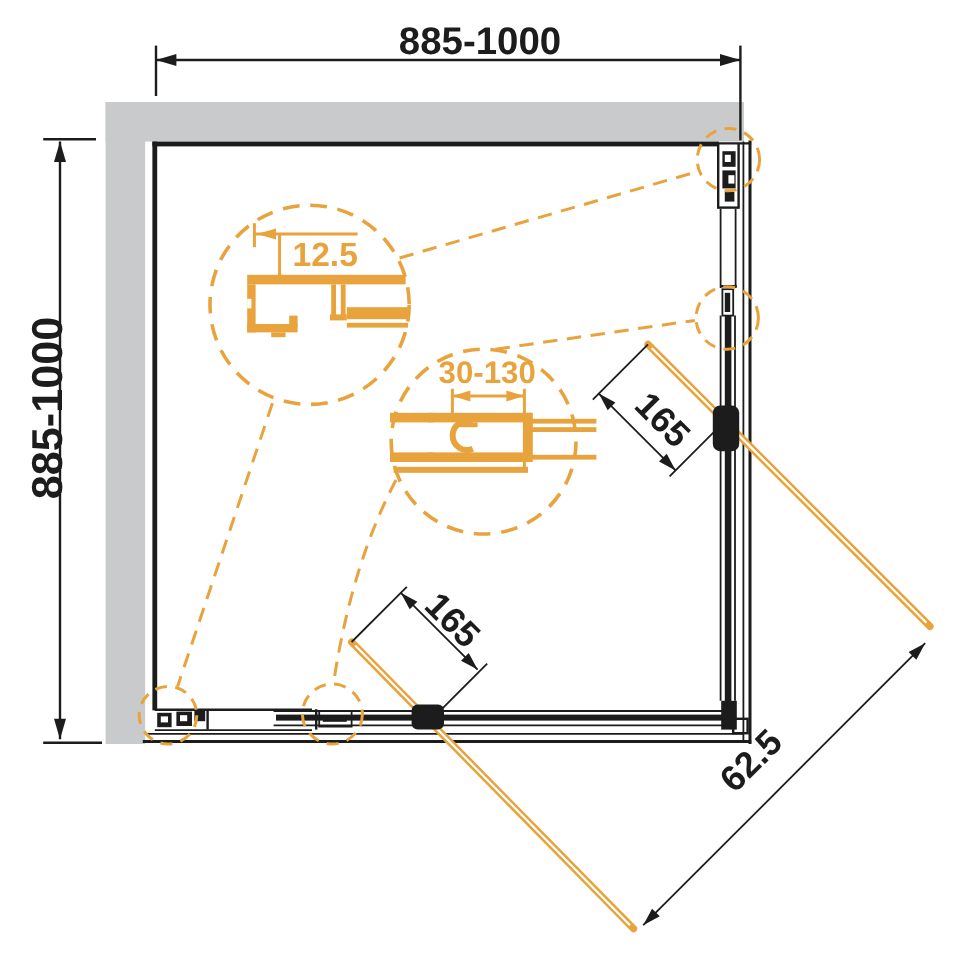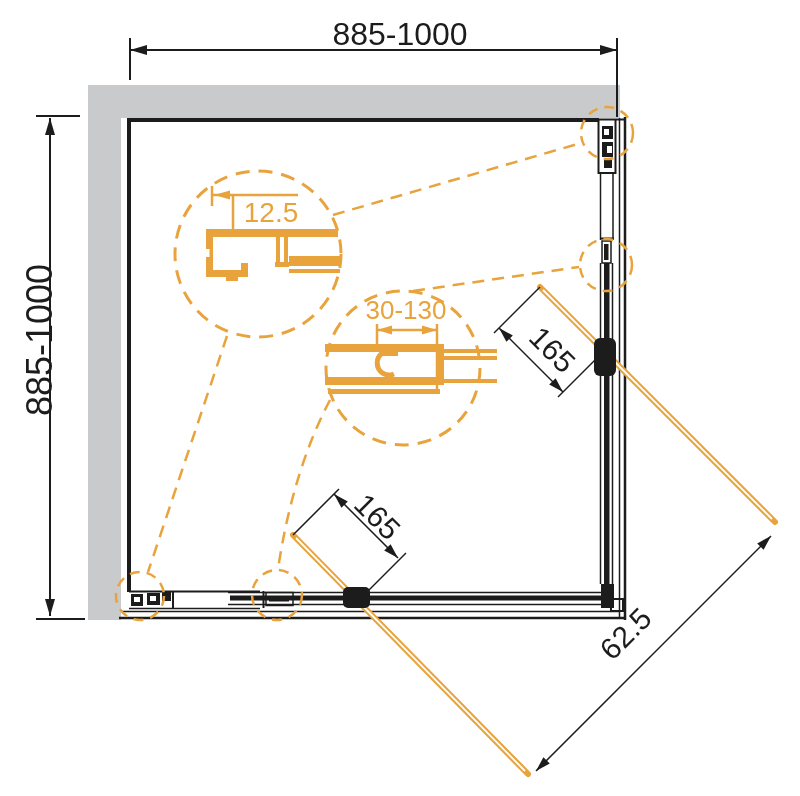--- a/index.html
+++ b/index.html
@@ -1,16 +1,16 @@
 <!DOCTYPE html>
 <html style="--orange: #E8A33D; --gray: #C9CACB; --black: #1C1C1C; --bg: #FFFFFF;"><head>
 <meta charset="utf-8">
 <style>
   html,body{margin:0;padding:0;background:#fff;}
-  #stage{position:relative;width:784px;height:796px;background:var(--bg,#fff);overflow:hidden;}
+  #stage{position:relative;width:784px;height:796px;background:var(--bg,#fff);overflow:hidden;font-weight:bold;}
   svg{display:block;}
   text{font-family:"Liberation Sans","DejaVu Sans",sans-serif;fill:var(--black,#1c1c1c);}
   .org-t{fill:var(--orange,#e8a33d);}
   .blk{stroke:var(--black,#1c1c1c);fill:none;}
   .blkf{fill:var(--black,#1c1c1c);stroke:none;}
   .whtf{fill:#ffffff;stroke:none;}
   .org{stroke:var(--orange,#e8a33d);fill:none;}
   .orgf{fill:var(--orange,#e8a33d);stroke:none;}
   .gryf{fill:var(--gray,#c9cacb);stroke:none;}
   .dash-big{stroke-dasharray:14 9;}

